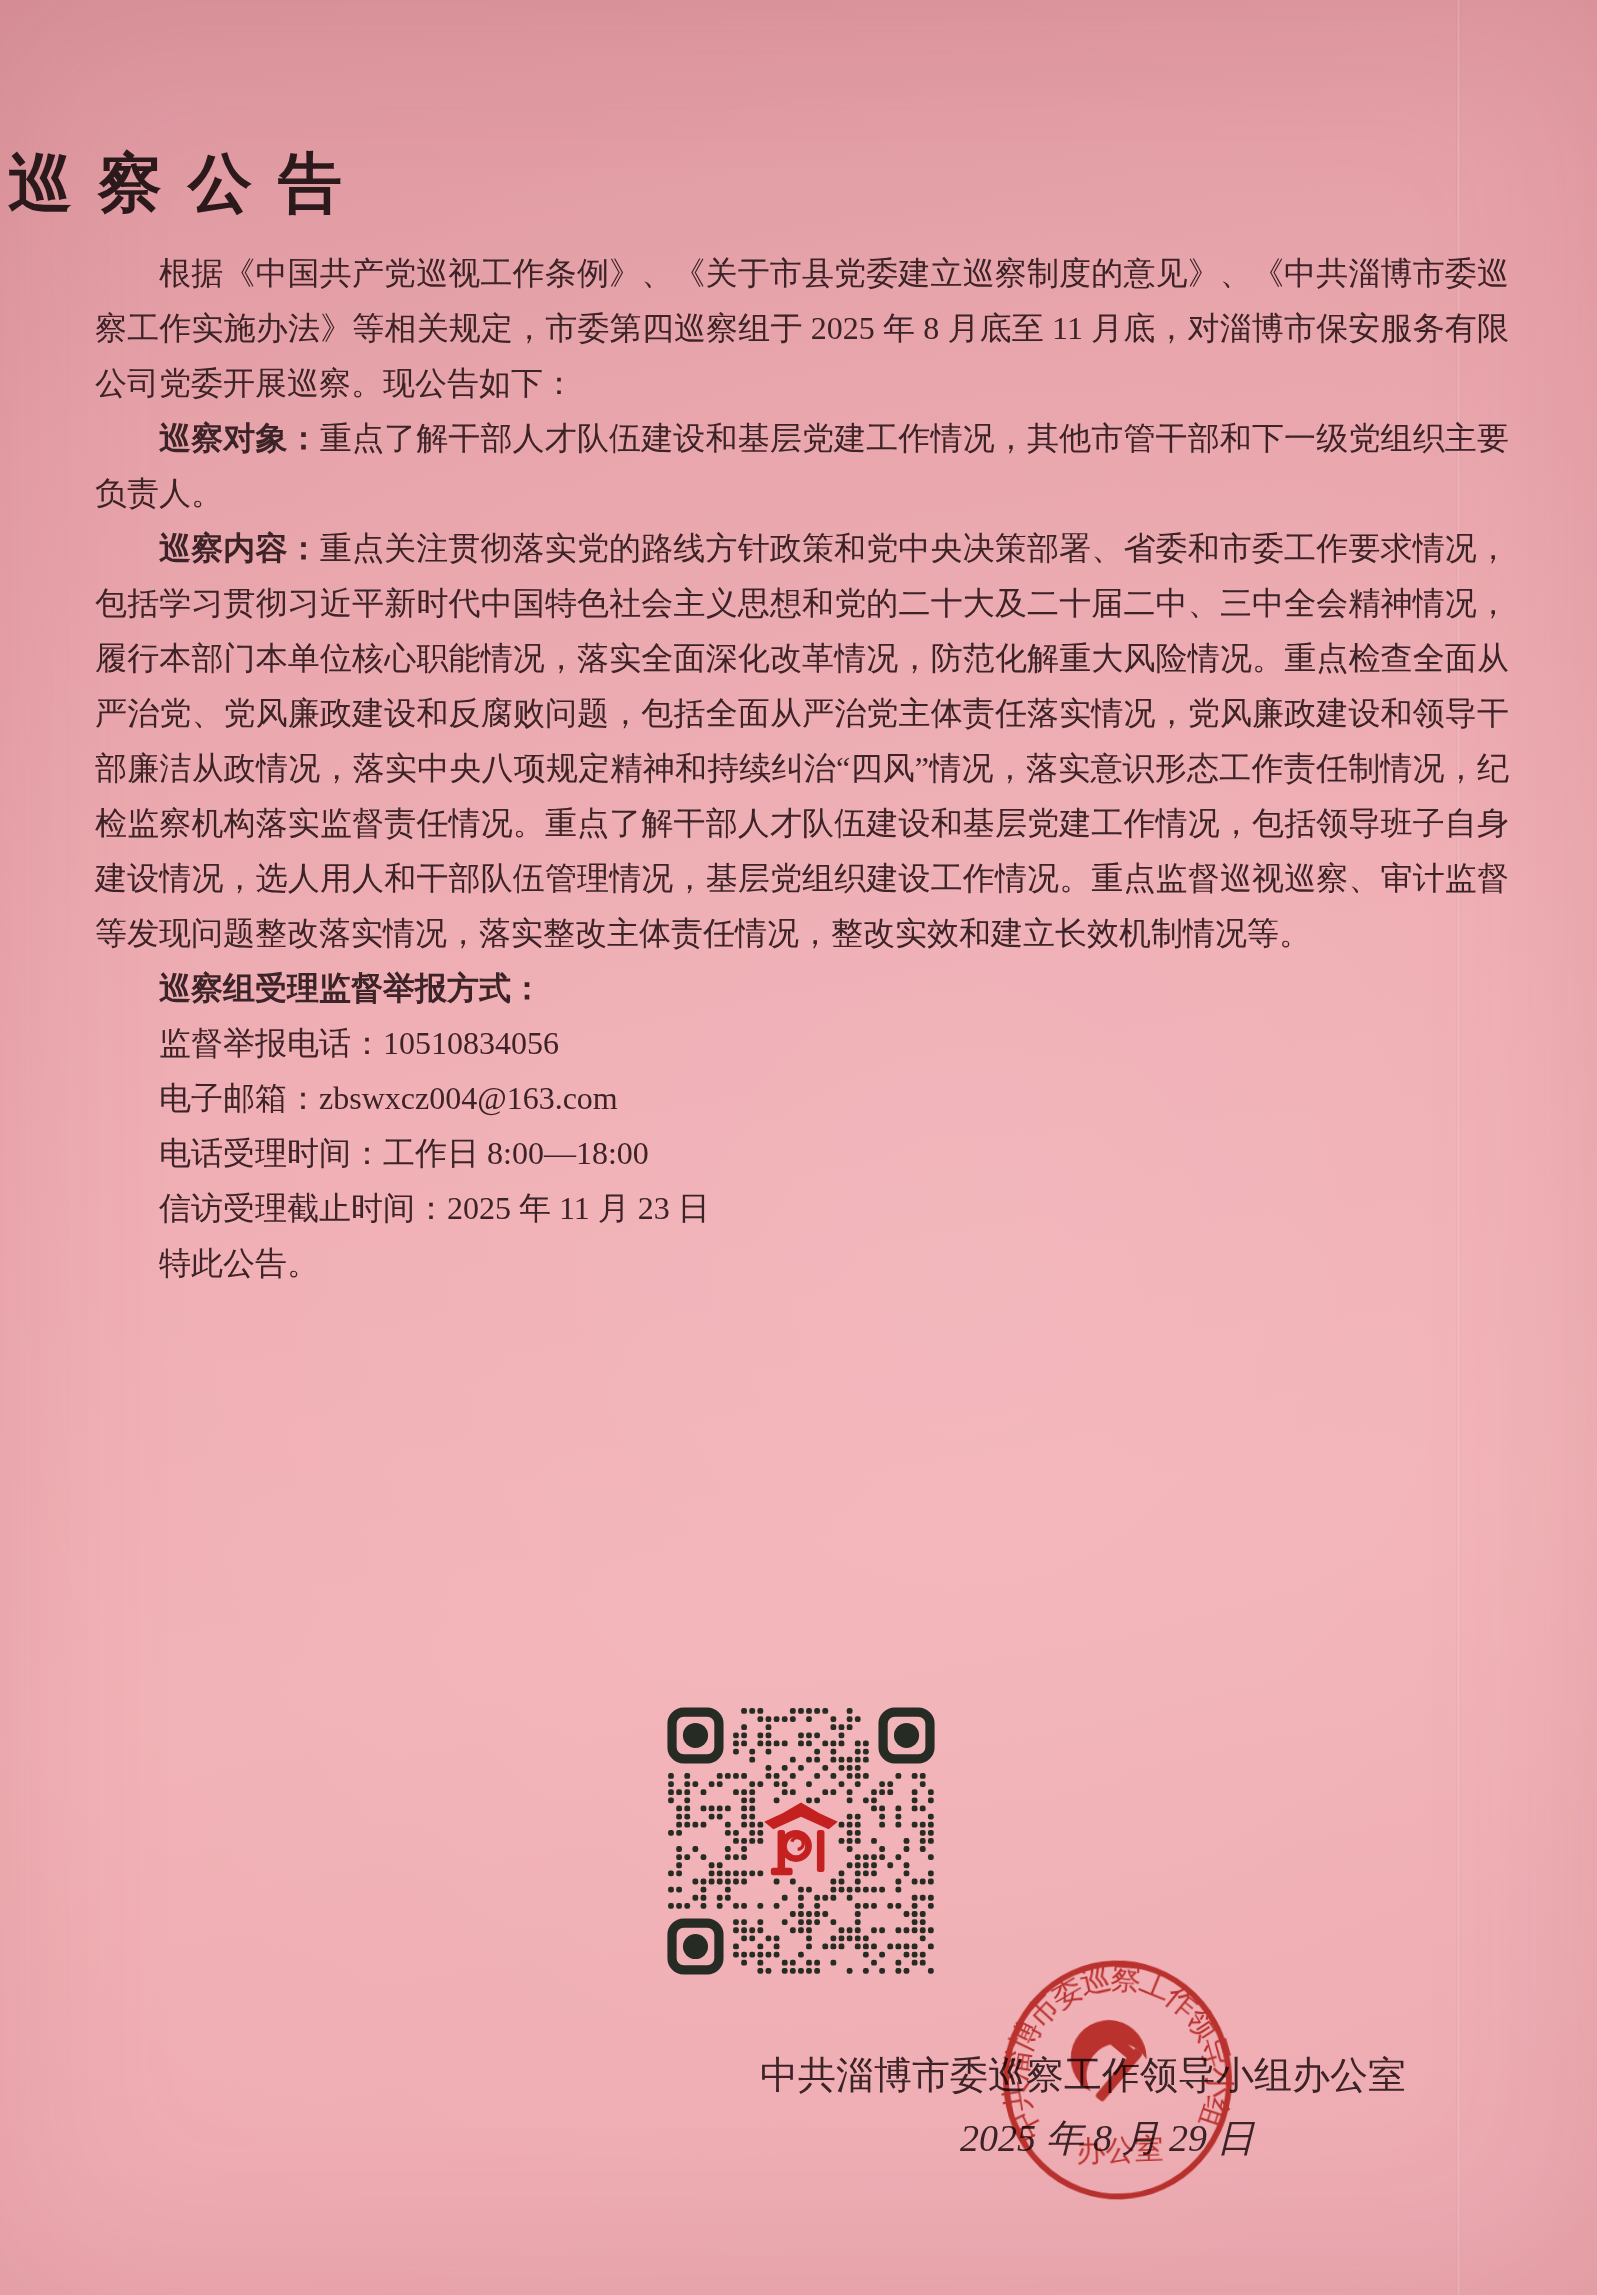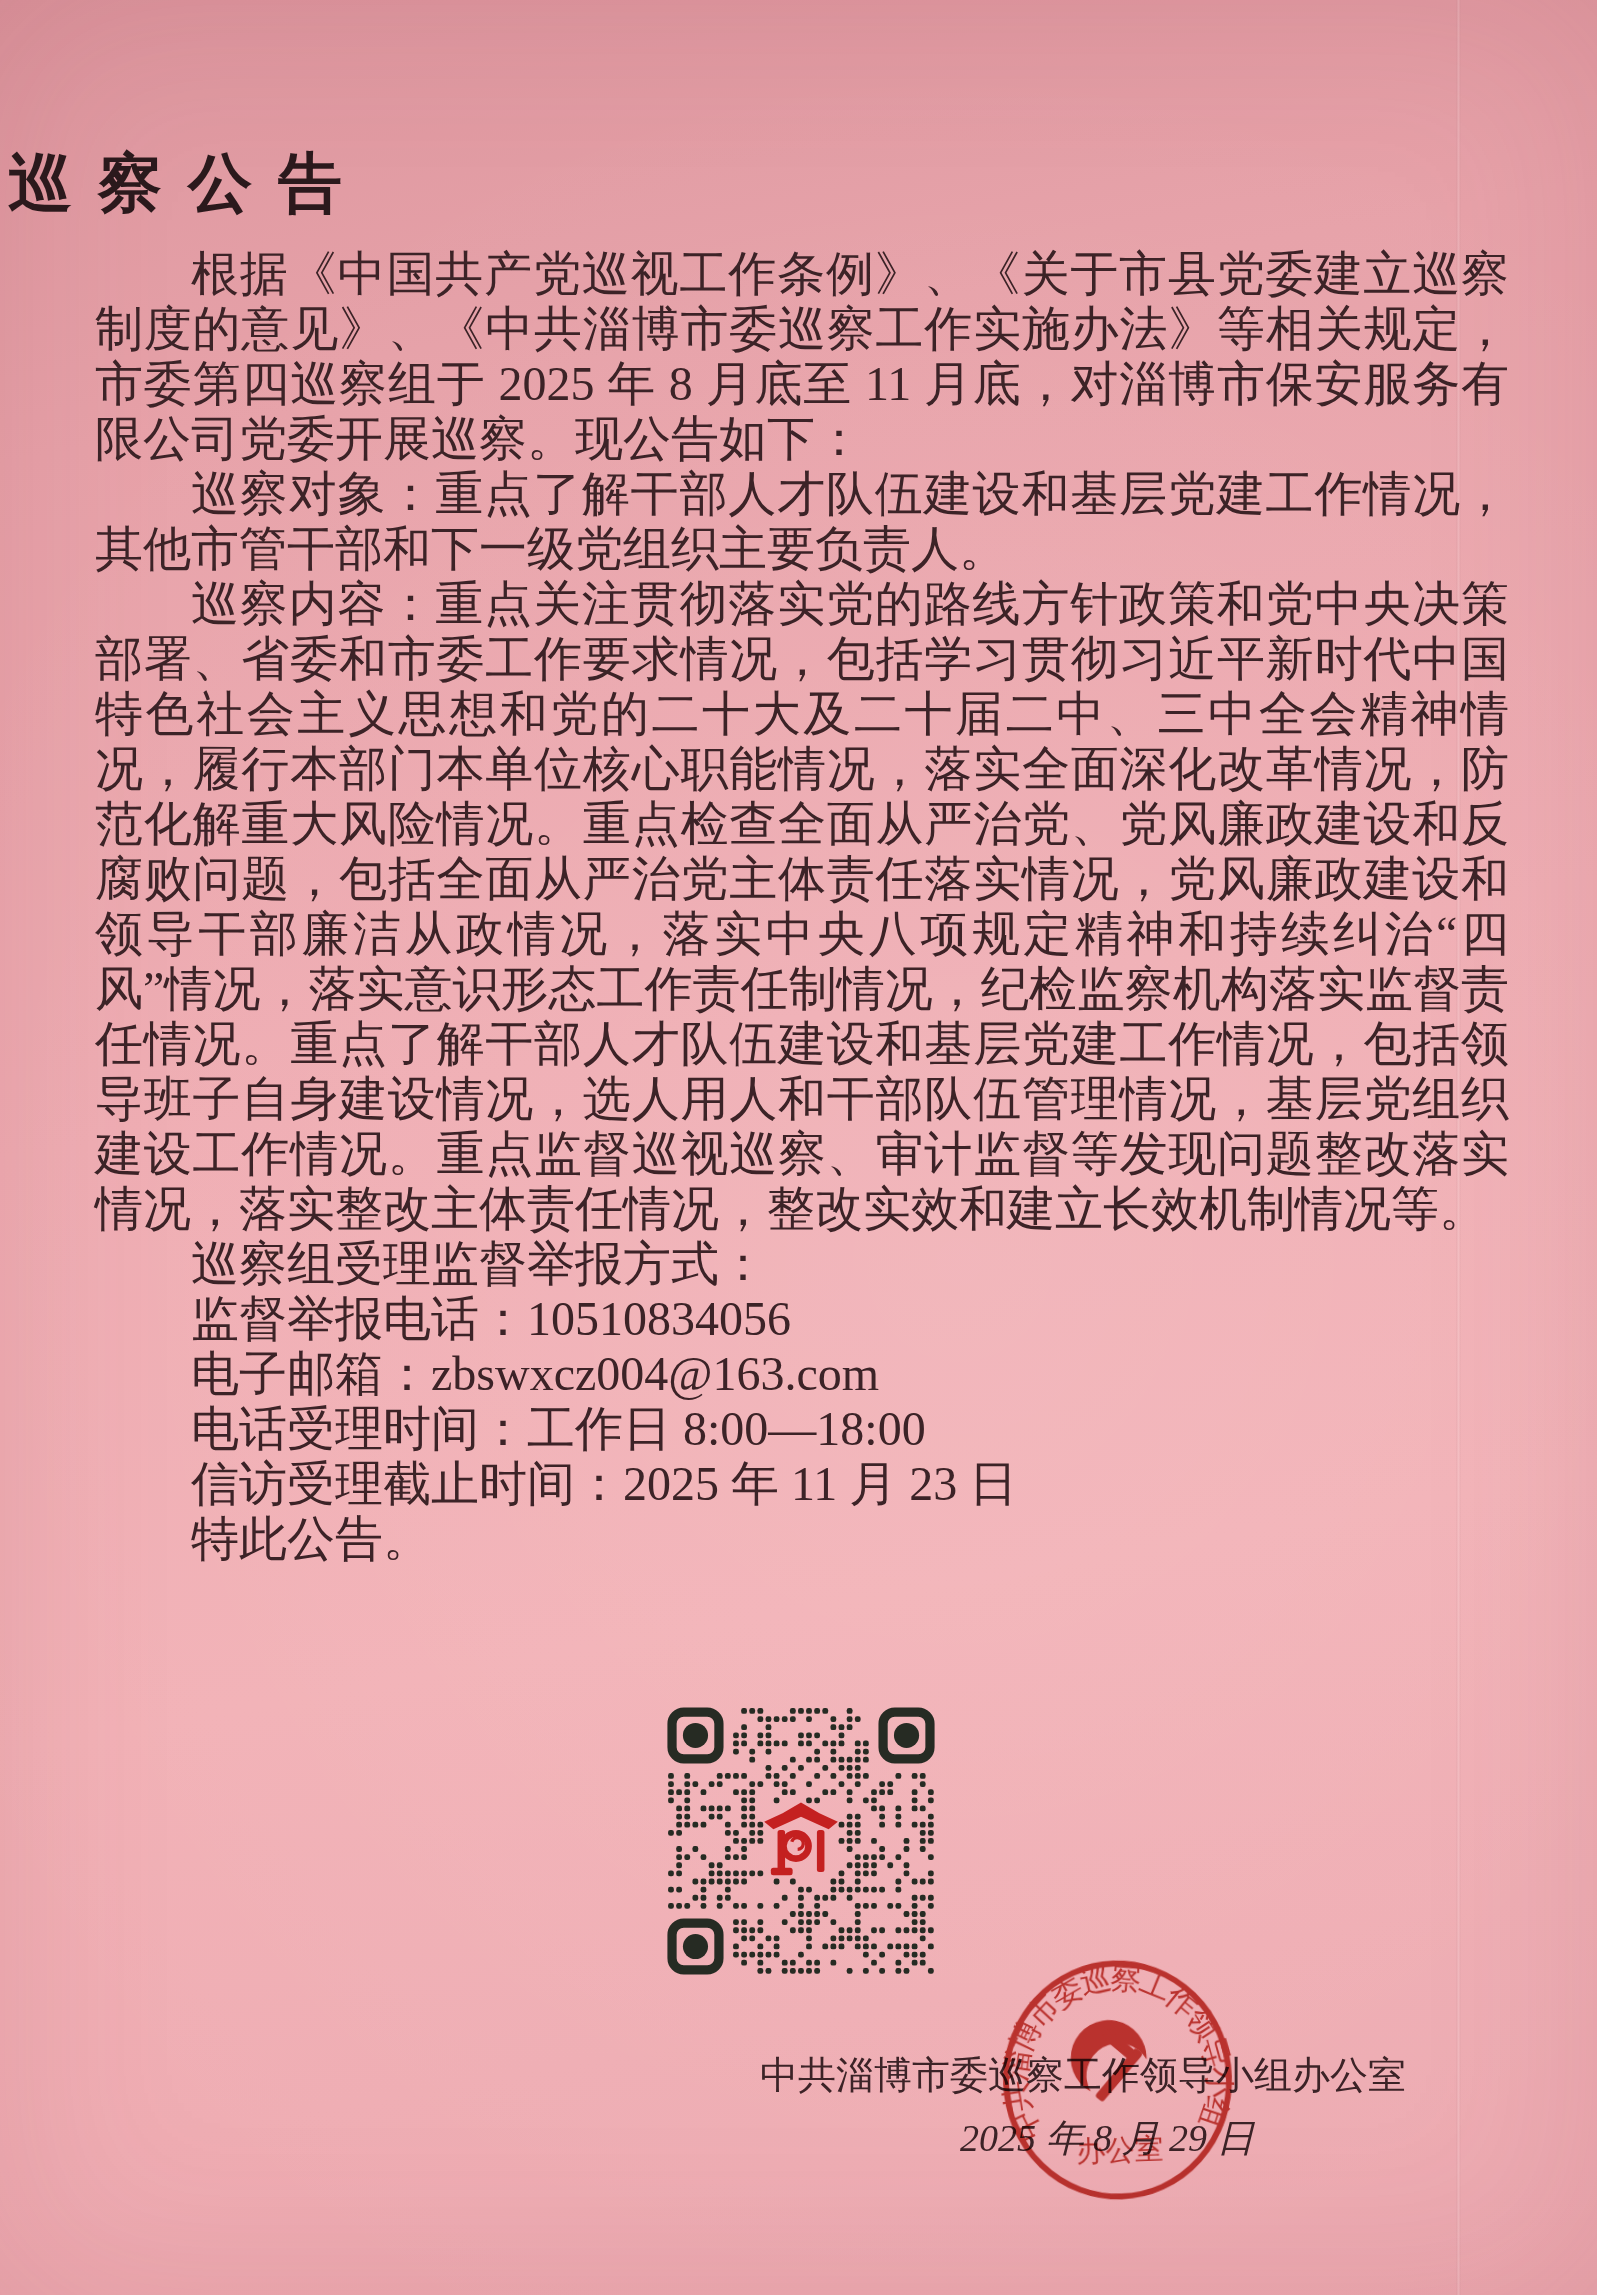--- a/index.html
+++ b/index.html
@@ -19,24 +19,24 @@
     position:absolute;top:0;bottom:0;width:5px;pointer-events:none;
     background:linear-gradient(90deg, rgba(120,40,50,.06), rgba(255,255,255,.14), rgba(120,40,50,.05));
   }
   .page-title{
     position:absolute;top:132px;left:0;width:100%;
     text-align:left;font-size:64px;font-weight:bold;
     letter-spacing:5px;color:var(--title-ink,#2b191c);margin:8px;
   }
   .body-text{
     position:absolute;top:246px;left:95px;width:1414px;
-    font-size:48px;line-height:55px;text-align:justify;
+    font-size:32px;line-height:55px;text-align:justify;
   }
   .body-text p.para{margin:0;text-indent:2em;}
-  .body-text b.lead{font-weight:normal;}
+  .body-text b.lead{font-weight:bold;}
   .qr-wrap{position:absolute;left:667px;top:1707px;width:268px;height:268px;}
   .footer-issuer{position:absolute;left:760px;top:2050px;font-size:38px;white-space:nowrap;}
   .footer-date{position:absolute;left:960px;top:2113px;font-size:38px;white-space:nowrap;font-style:italic;}
   .seal{
     position:absolute;left:1001px;top:1958px;width:233px;height:244px;
     mix-blend-mode:multiply;opacity:.93;transform:rotate(-2deg);
     filter:blur(0.3px);
   }
 </style>
 </head>

